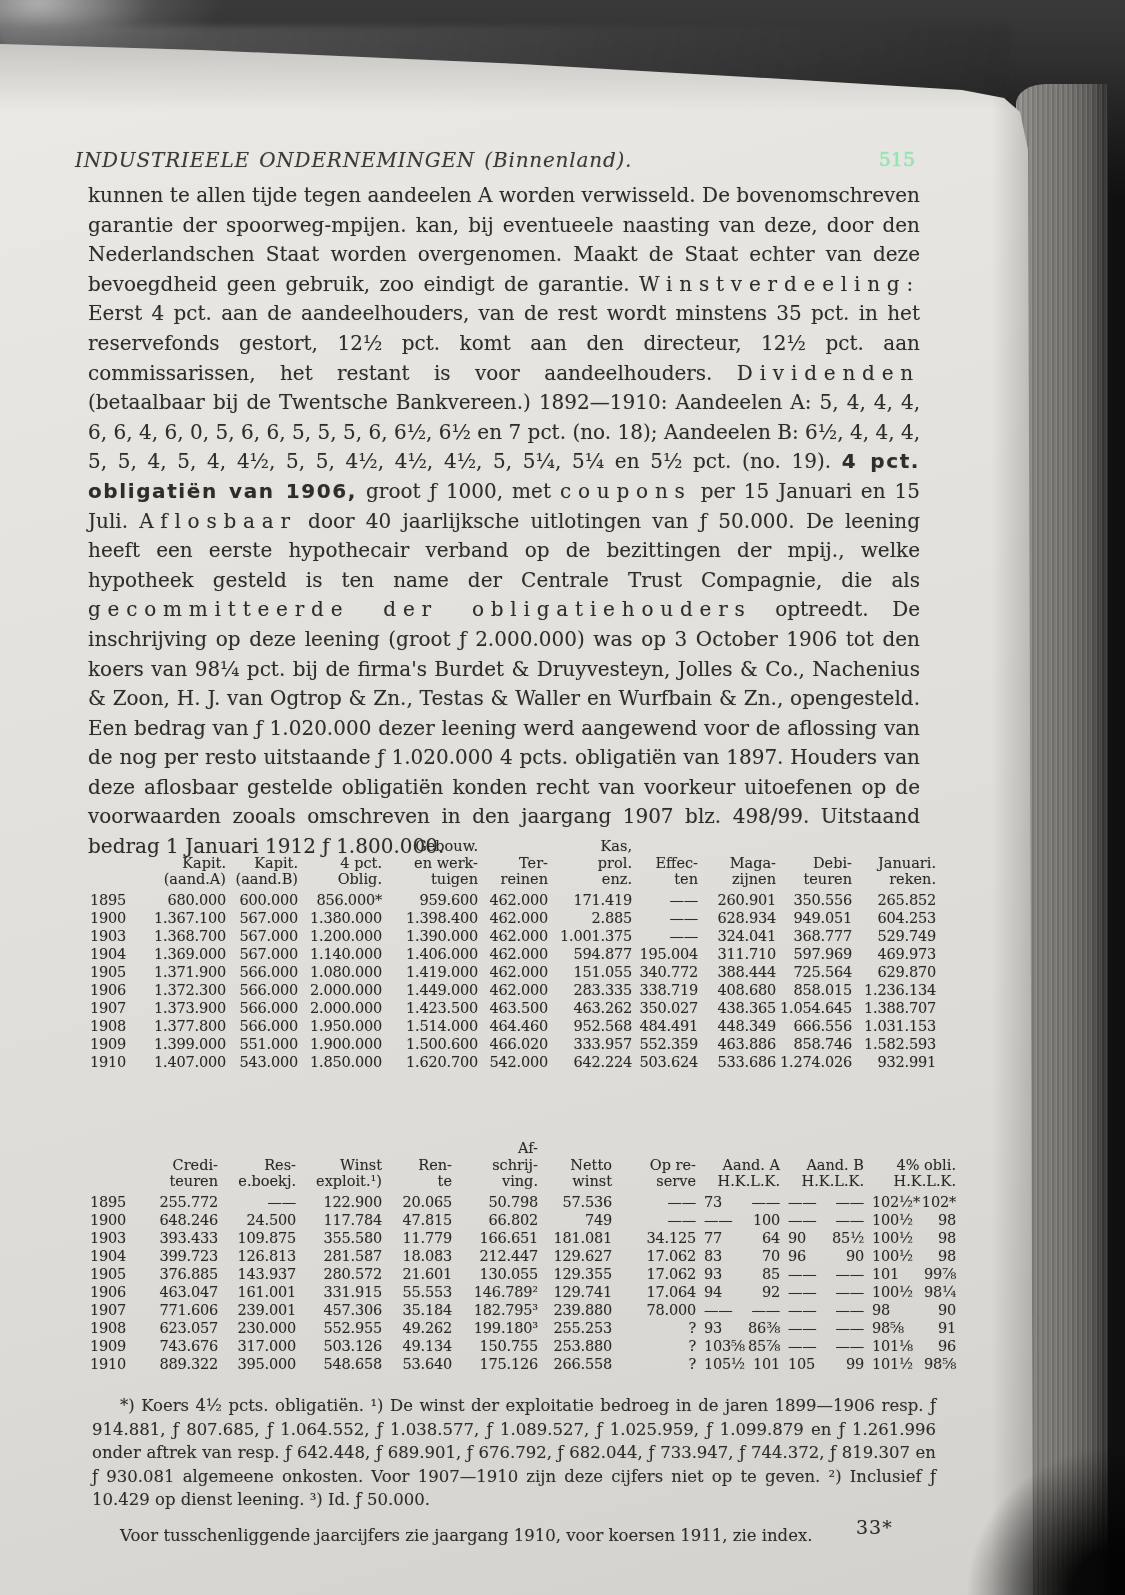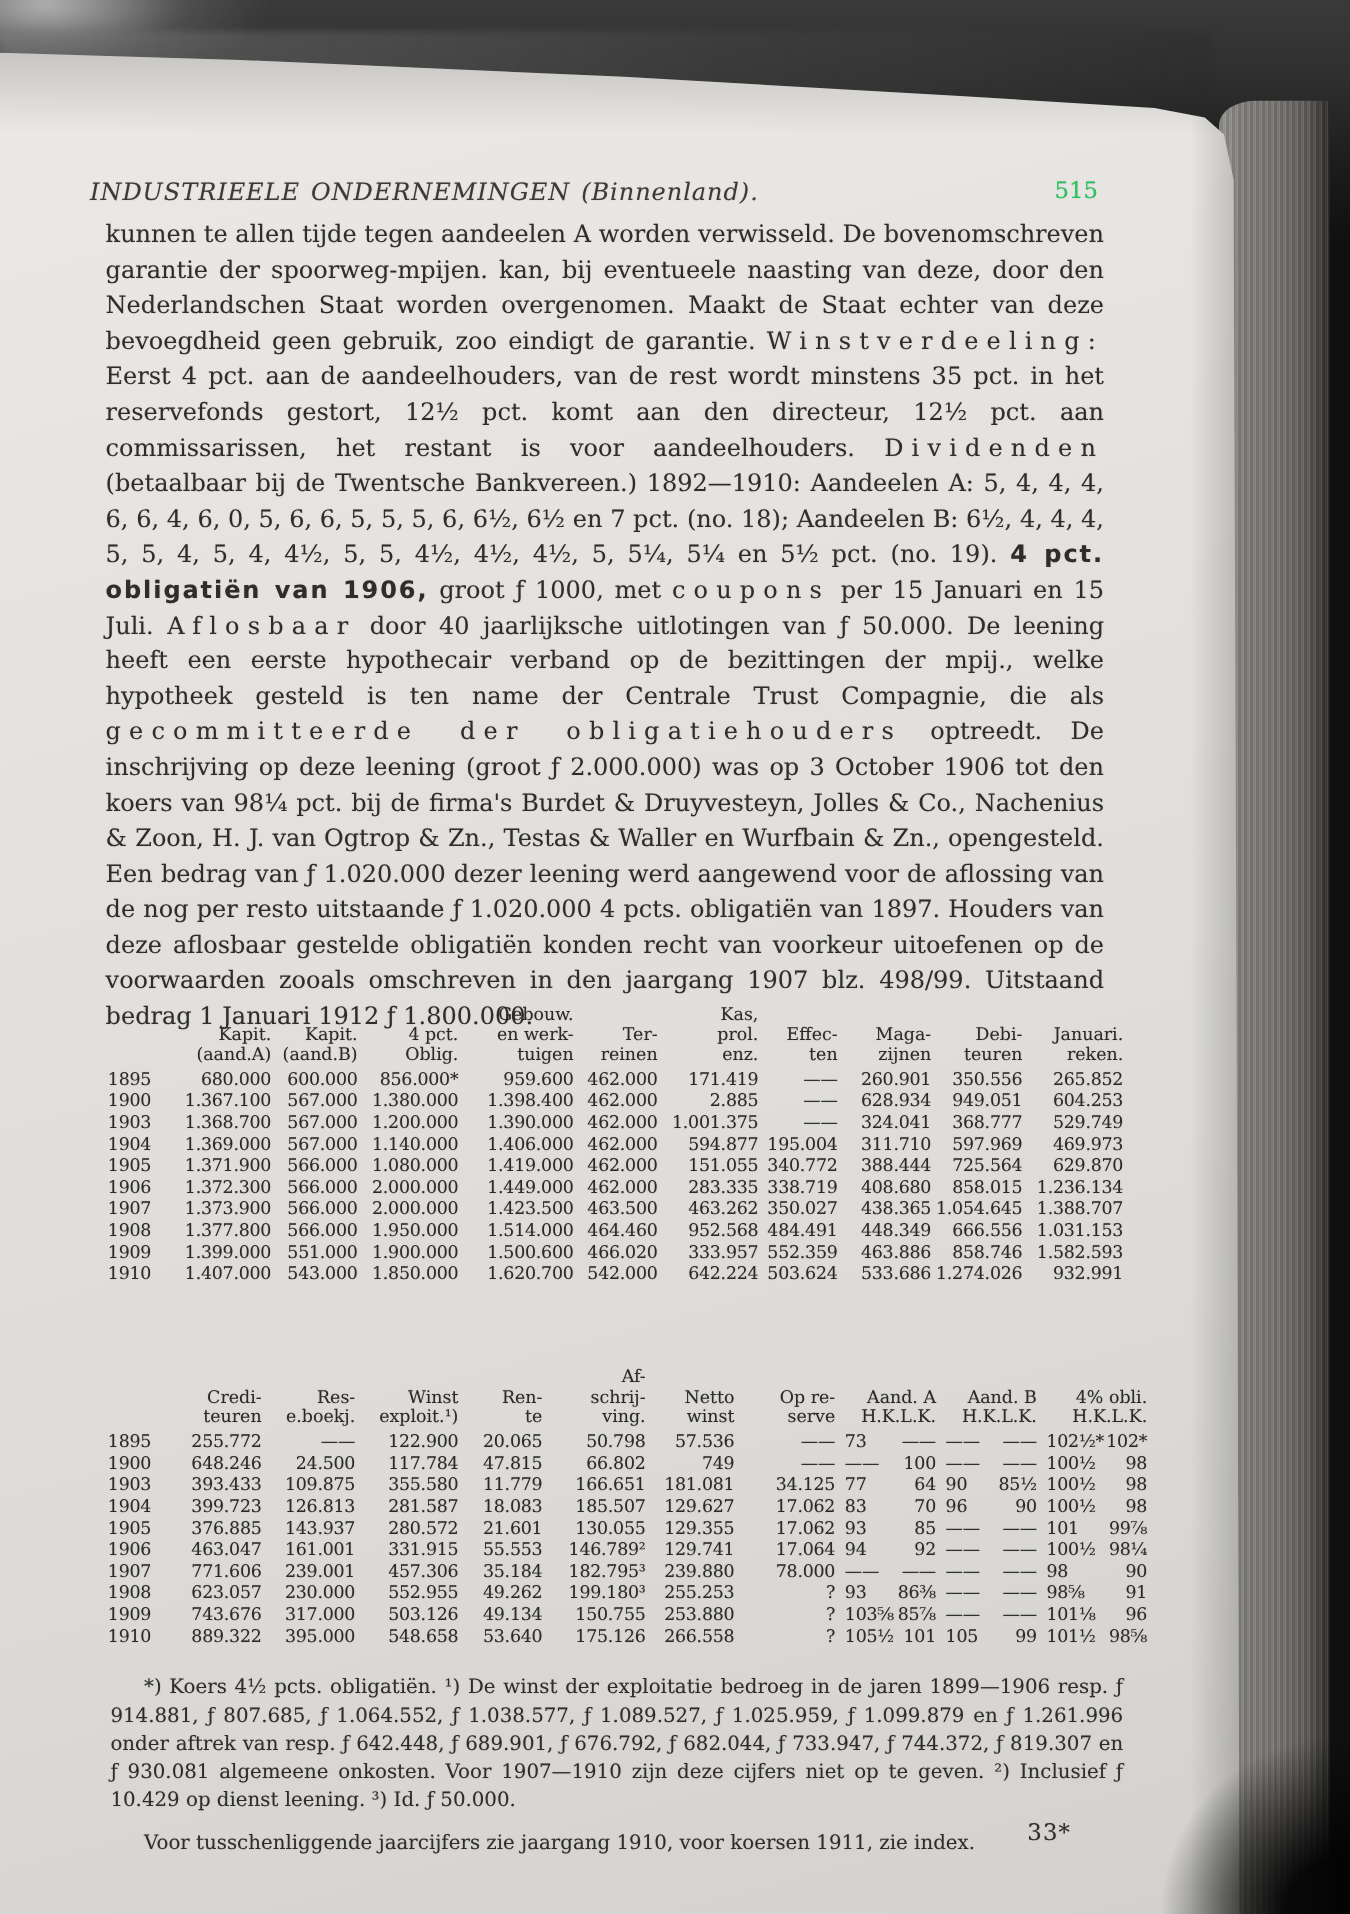--- a/index.html
+++ b/index.html
@@ -31,21 +31,21 @@
   .page::before{content:"";position:absolute;left:0;top:40px;width:100%;height:72px;
     background:linear-gradient(rgba(0,0,0,.16),rgba(0,0,0,0));}
   .page::after{content:"";position:absolute;right:88px;top:0;width:46px;height:100%;
     background:linear-gradient(270deg,rgba(0,0,0,.20),rgba(0,0,0,0));}
   
   .content{position:absolute;inset:0;z-index:4;color:#2e2d29;}
   .content *{text-shadow:0 0 1px rgba(46,45,41,.28);}
   .header-row{position:absolute;top:148px;left:75px;width:862px;height:26px;}
   .running-title{position:absolute;left:0;width:100%;text-align:left;
     font-style:italic;font-size:20px;letter-spacing:.8px;word-spacing:2px;color:#3b3a36;}
-  .page-number{position:absolute;right:22px;top:0;font-size:19px;color:#22c55e;}
+  .page-number{position:absolute;right:22px;top:0;font-size:19px;color:#86efac;}
   .para{position:absolute;top:181px;left:88px;width:832px;
     font-size:20px;line-height:29.6px;text-align:justify;}
   .run-n{}
   .run-sp{letter-spacing:.34em;word-spacing:.18em;}
   .run-b{font-family:"DejaVu Sans","Liberation Sans",sans-serif;font-weight:bold;
     font-size:20px;letter-spacing:1.6px;}
   
   .tbl-wrap{position:absolute;}
   #table1{top:838px;left:82px;}
   #table2{top:1140px;left:82px;}
@@ -414,21 +414,21 @@
                   <span class="pv">98</span>
                 </div>
               </td>
             </tr>
             <tr>
               <td class="col-0">1904</td>
               <td class="col-1">399.723</td>
               <td class="col-2">126.813</td>
               <td class="col-3">281.587</td>
               <td class="col-4">18.083</td>
-              <td class="col-5">185.507</td>
+              <td class="col-5">212.447</td>
               <td class="col-6">129.627</td>
               <td class="col-7">17.062</td>
               <td class="col-8 pair">
                 <div class="pairwrap">
                   <span class="pv">83</span>
                   <span class="pv">70</span>
                 </div>
               </td>
               <td class="col-9 pair">
                 <div class="pairwrap">

